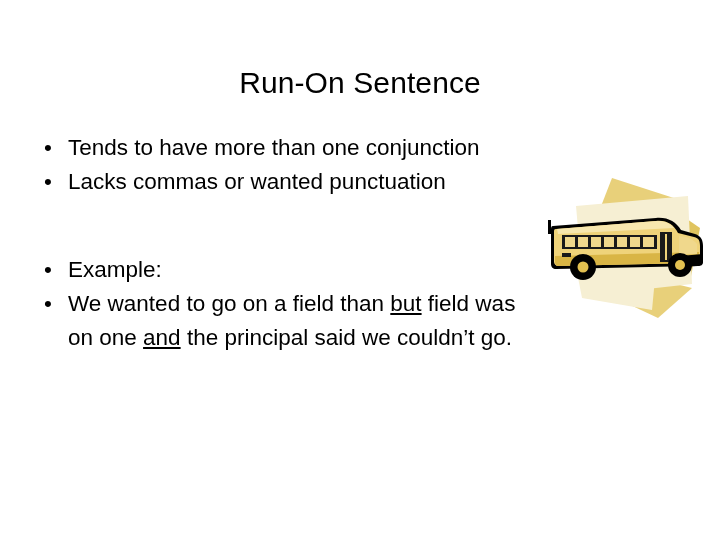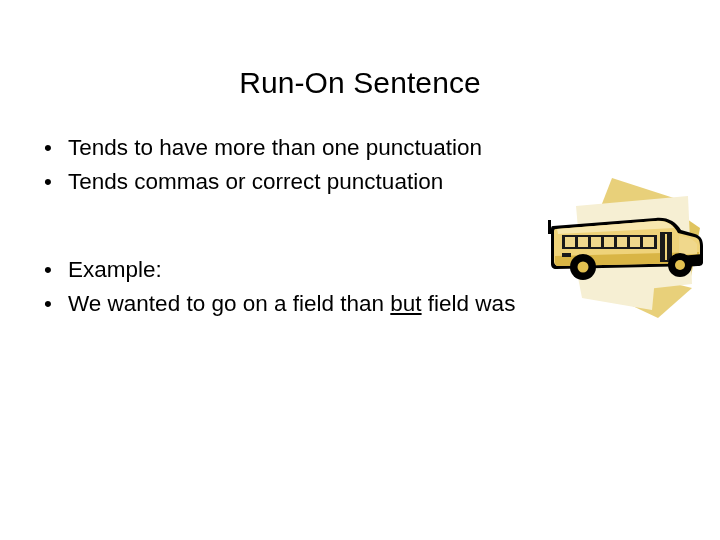--- a/index.html
+++ b/index.html
@@ -97,40 +97,41 @@
 <body>
 
 <div class="slide">
 
   <h1 class="title">Run-On Sentence</h1>
 
   <div class="body">
 
     <div class="bullet-row">
       <span class="dot">•</span>
-      <span class="btext">Tends to have more than one punctuation</span>
+      <span class="btext">Tends to have more than one conjunction</span>
     </div>
 
     <div class="bullet-row">
       <span class="dot">•</span>
-      <span class="btext">Tends commas or correct punctuation</span>
+      <span class="btext">Lacks commas or wanted punctuation</span>
     </div>
 
     <div class="spacer-row"></div>
     <div class="spacer-row half"></div>
 
     <div class="bullet-row">
       <span class="dot">•</span>
       <span class="btext">Example:</span>
     </div>
 
     <div class="bullet-row">
       <span class="dot">•</span>
       <span class="btext">
         <span class="cont-line"><span>We wanted to go on a field than </span><u class="mark">but</u><span> field was</span></span>
+        <span class="cont-line"><span>on one </span><u class="mark">and</u><span> the principal said we couldn’t go.</span></span>
       </span>
     </div>
 
   </div>
 
   <div class="clipart">
     <svg viewBox="0 0 168 150" xmlns="http://www.w3.org/2000/svg" aria-hidden="true">
 
       <polygon points="72,8 140,30 132,64 58,44" fill="#E8D07A"></polygon>
       <polygon points="128,36 160,58 150,112 120,92" fill="#E0C45F"></polygon>

